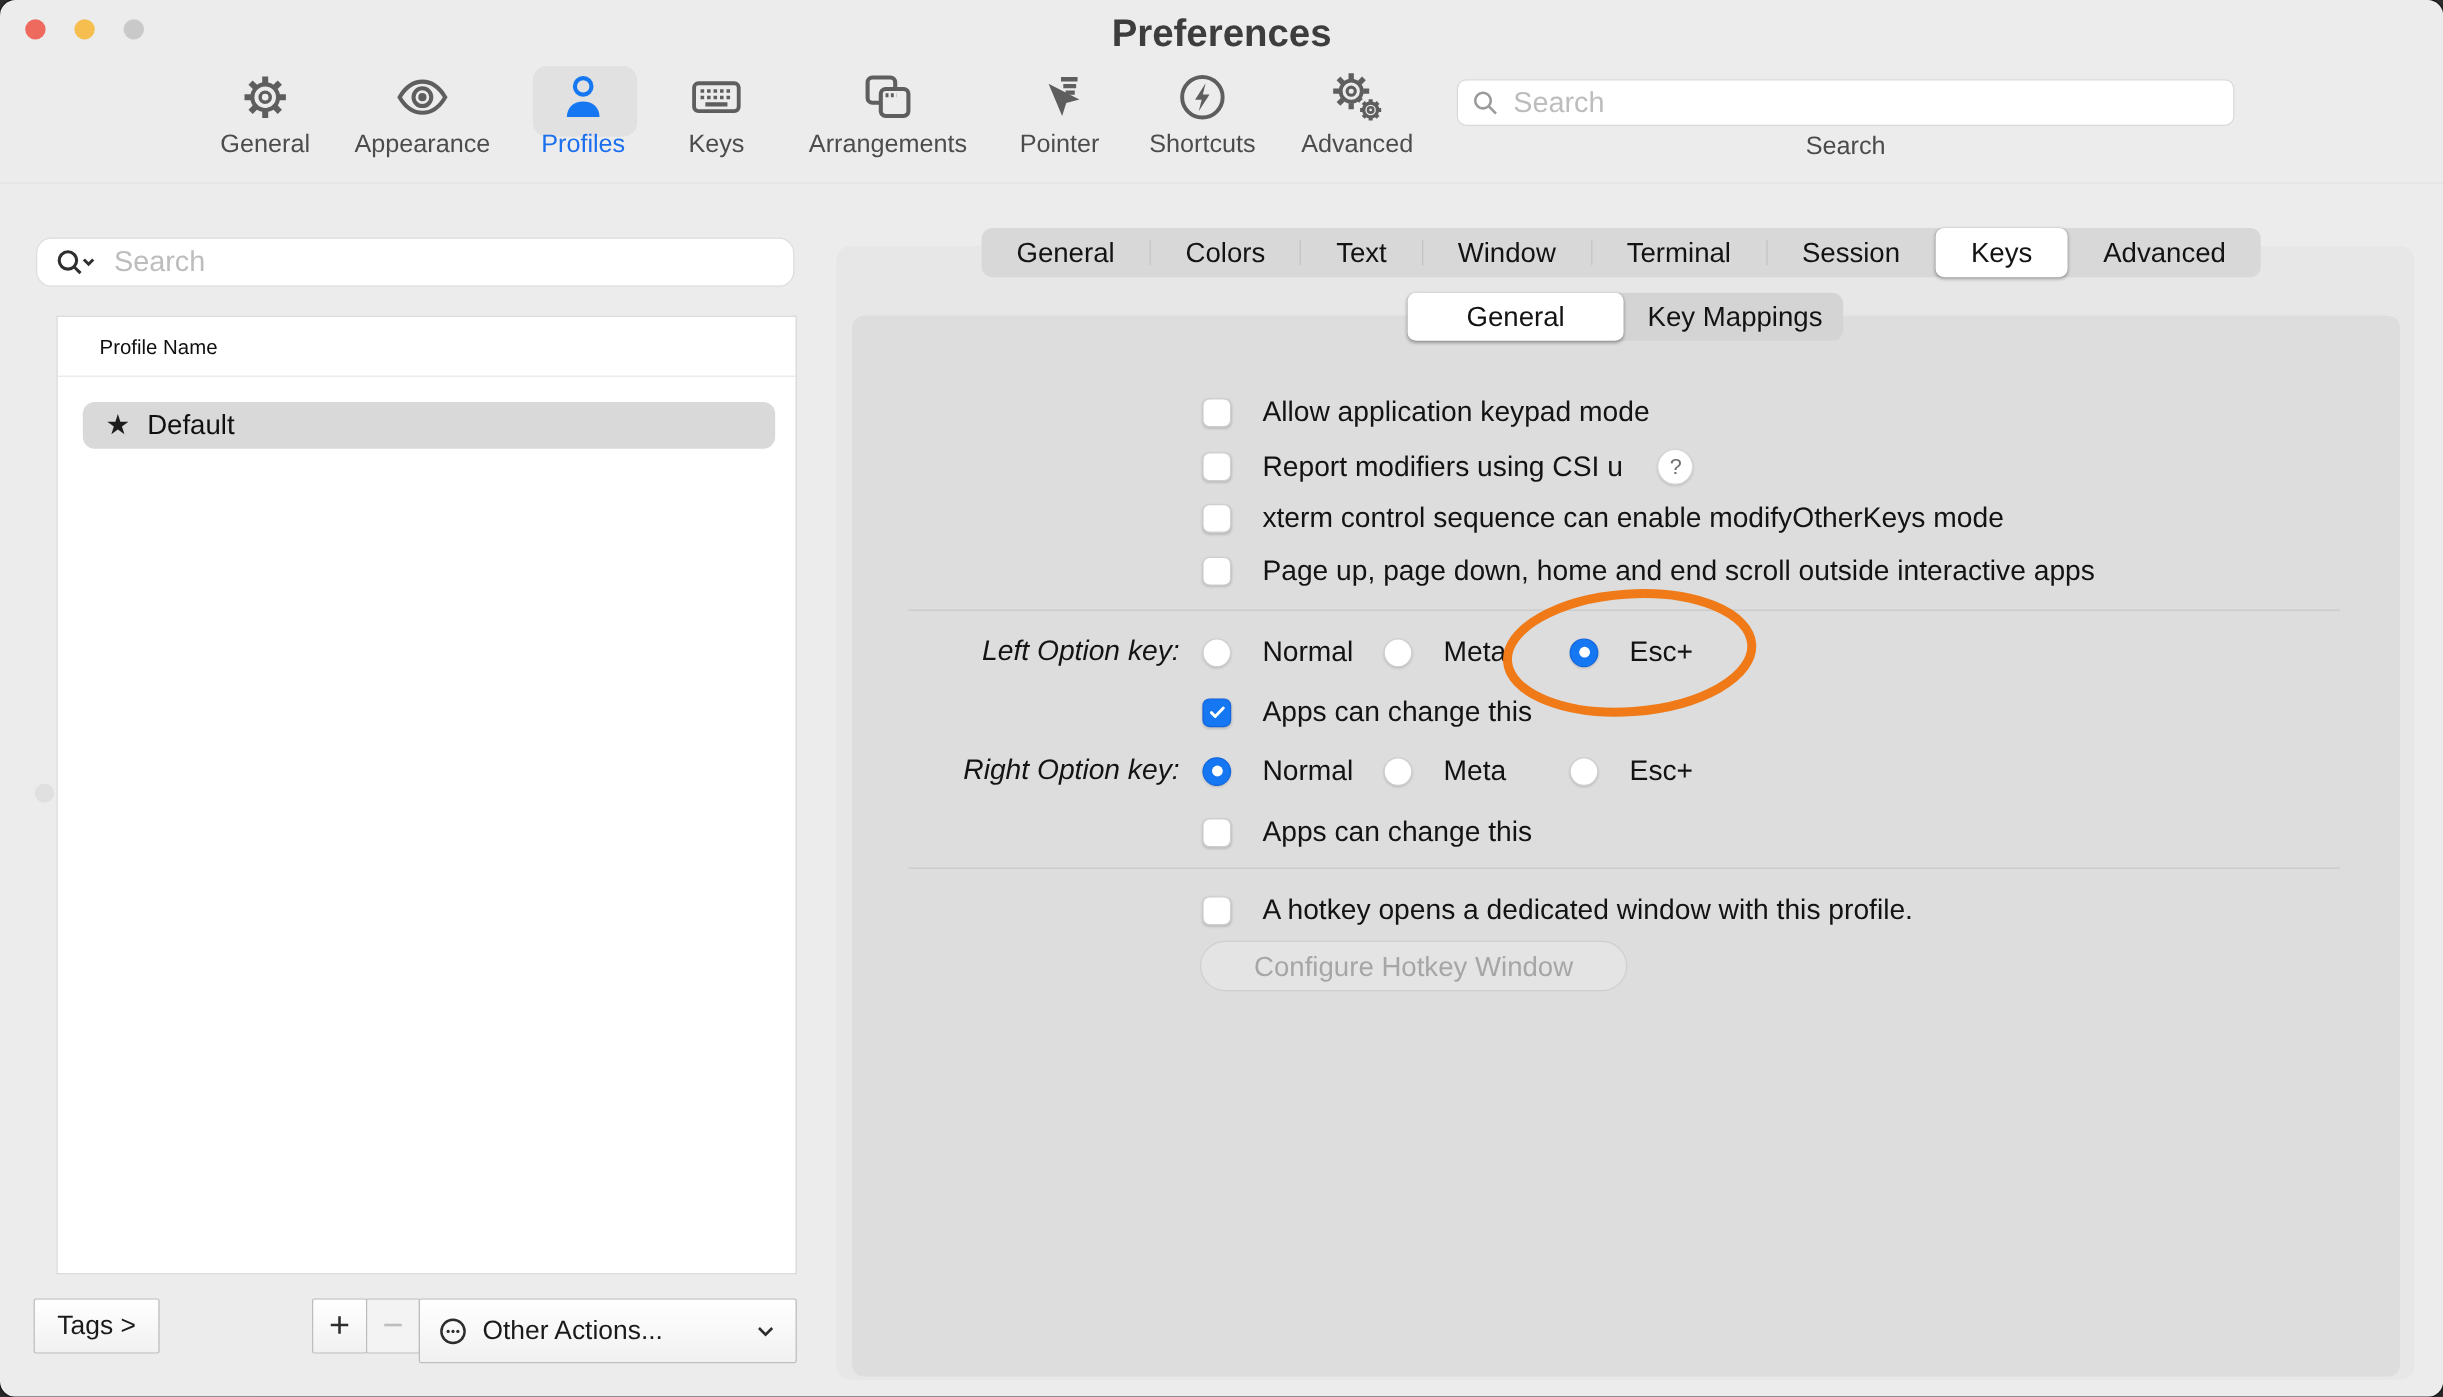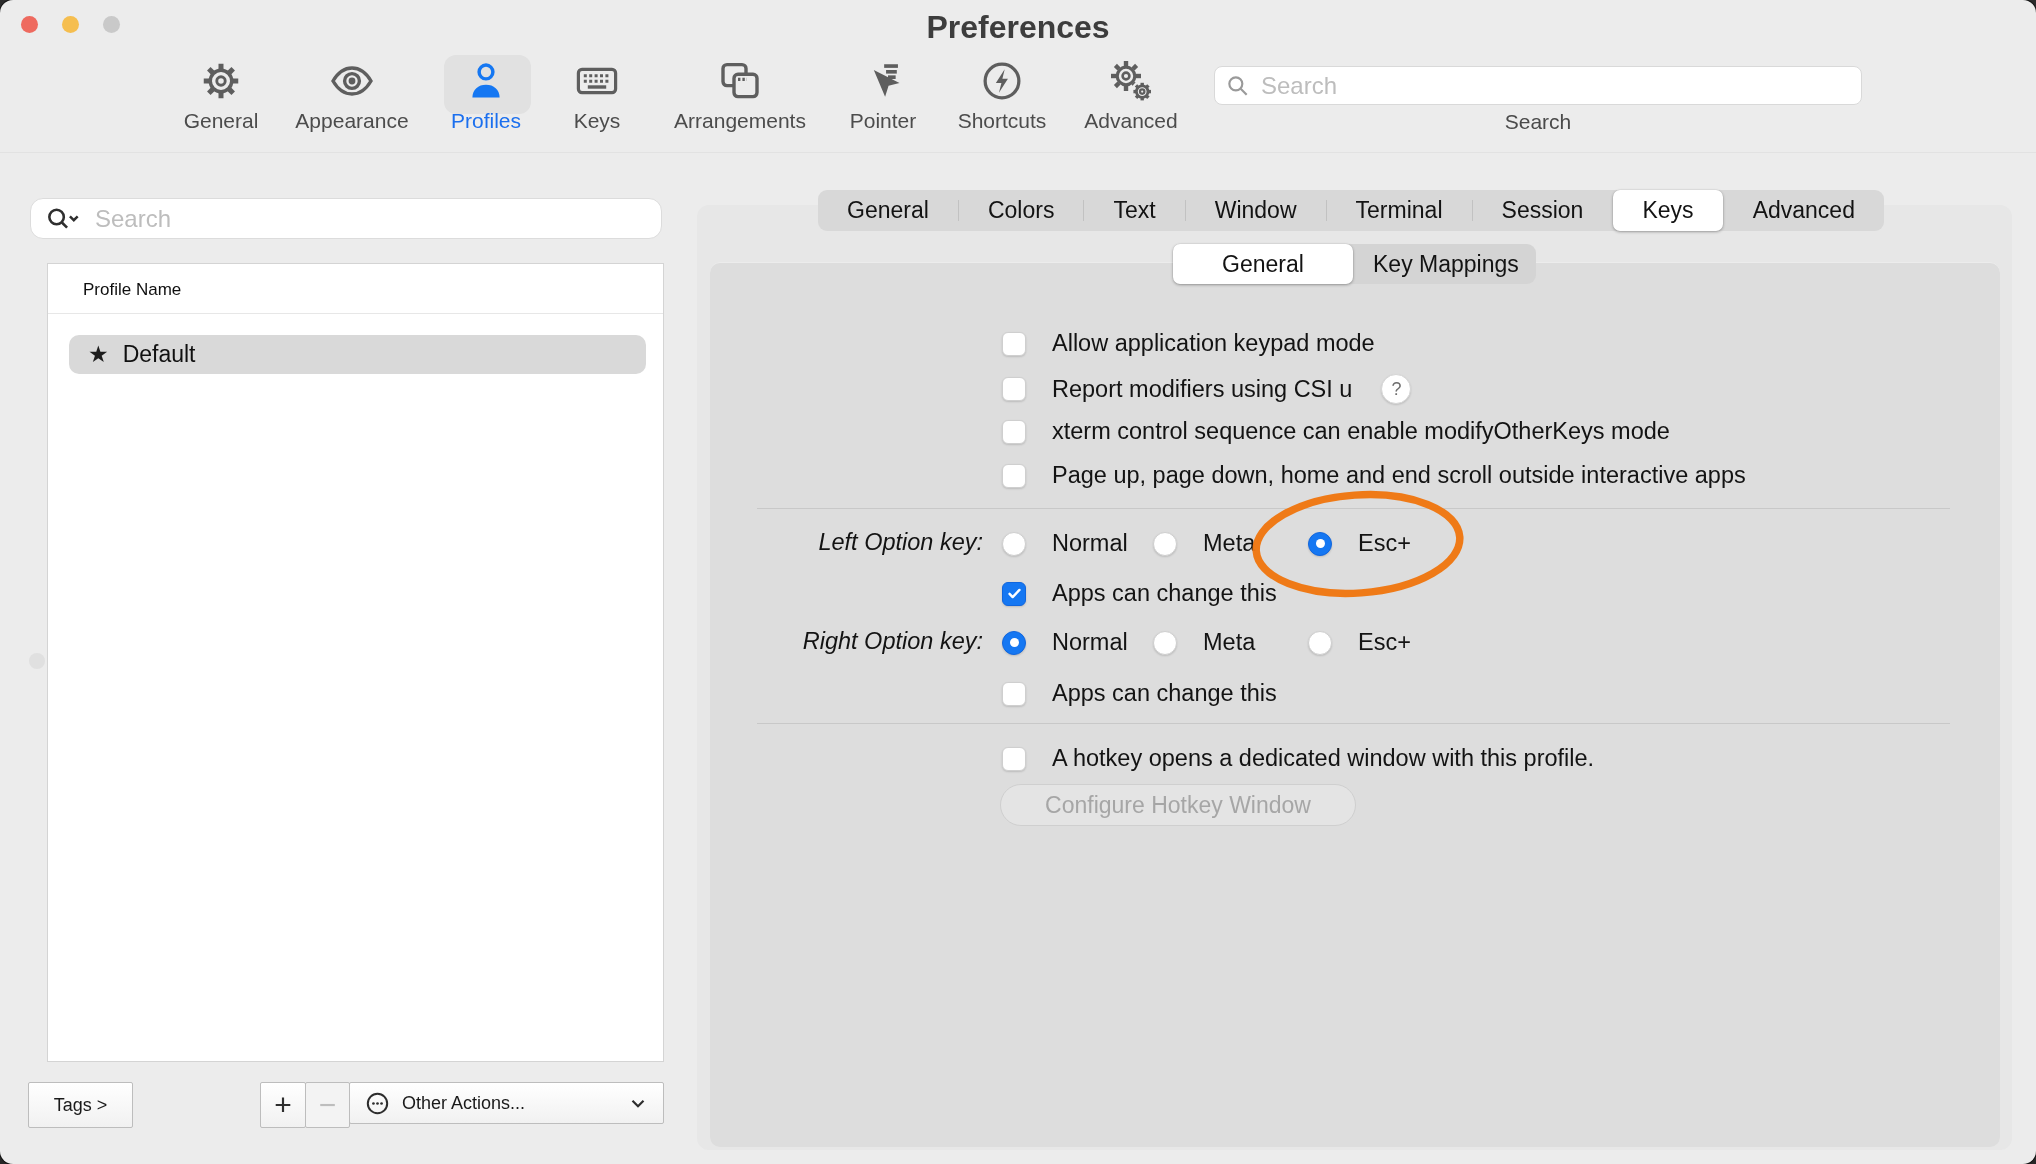--- a/index.html
+++ b/index.html
@@ -30,25 +30,25 @@
   #side-search{left:30px;top:198px;width:632px;height:41px;border-radius:13px;padding:0 12px;border-color:#DCDCDC;}
   #profile-list{position:absolute;left:47px;top:263px;width:617px;height:799px;background:#fff;border:1px solid #D4D4D4;box-sizing:border-box;}
   #list-header{position:absolute;left:35px;top:16px;font-size:17px;color:#0f0f0f;}
   #list-header-sep{position:absolute;left:0;top:49px;width:100%;height:1px;background:#E7E7E7;}
   .profile-row{position:absolute;left:21px;top:71px;width:577px;height:39px;border-radius:10px;background:#D9D9D9;
                display:flex;align-items:center;font-size:23px;color:#101010;}
   .profile-row .star{margin:0 14px 0 19px;font-size:23px;color:#1c1c1c;}
   #splitter-dot{position:absolute;left:29px;top:653px;width:16px;height:16px;border-radius:50%;background:#E0E0E0;}
   
   .btn{position:absolute;box-sizing:border-box;border:1px solid #BDBDBD;background:linear-gradient(#ffffff,#f1f1f1);
-       display:flex;align-items:center;justify-content:center;font-size:18px;color:#1a1a1a;border-radius:2px;}
+       display:flex;align-items:center;justify-content:center;font-size:22px;color:#1a1a1a;border-radius:2px;}
   #btn-tags{left:28px;top:1082px;width:105px;height:46px;}
   #btn-add{left:260px;top:1082px;width:46px;height:46px;font-size:30px;font-weight:300;color:#2e2e2e;}
   #btn-remove{left:305px;top:1082px;width:45px;height:46px;font-size:30px;color:#BDBDBD;background:#F3F3F3;}
-  #btn-other{left:349px;top:1082px;width:315px;height:42px;justify-content:center;padding:0 14px;gap:11px;}
+  #btn-other{left:349px;top:1082px;width:315px;height:54px;justify-content:center;padding:0 14px;gap:11px;}
   #btn-other .chev{margin-left:auto;}
   
   #panel-outer{position:absolute;left:697px;top:205px;width:1315px;height:945px;background:#E7E7E7;border-radius:12px;}
   #panel-inner{position:absolute;left:710px;top:262px;width:1290px;height:885px;background:#DDDDDD;border-radius:10px;
                box-shadow:inset 0 1px 0 rgba(255,255,255,.45);}
   
   #main-tabs{position:absolute;left:818px;top:190px;width:1066px;height:41px;background:#D8D8D8;border-radius:9px;
              display:flex;align-items:stretch;}
   .seg{flex:1 1 auto;display:flex;align-items:center;justify-content:center;font-size:23px;color:#131313;padding:0 20px;white-space:nowrap;}
   .seg.selected{background:#fff;border-radius:7px;box-shadow:0 1px 3px rgba(0,0,0,.32), 0 0 0 .5px rgba(0,0,0,.06);}

